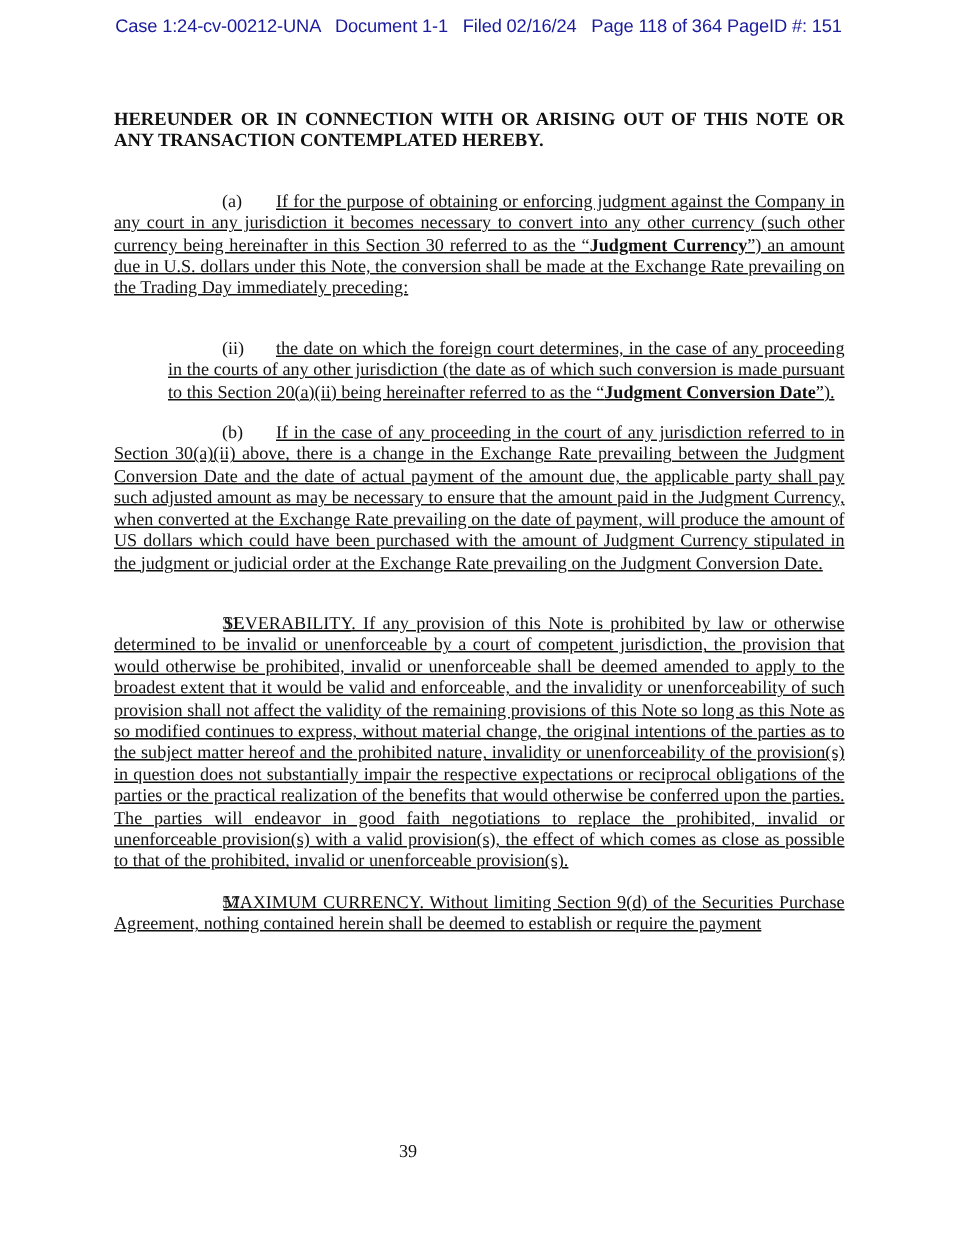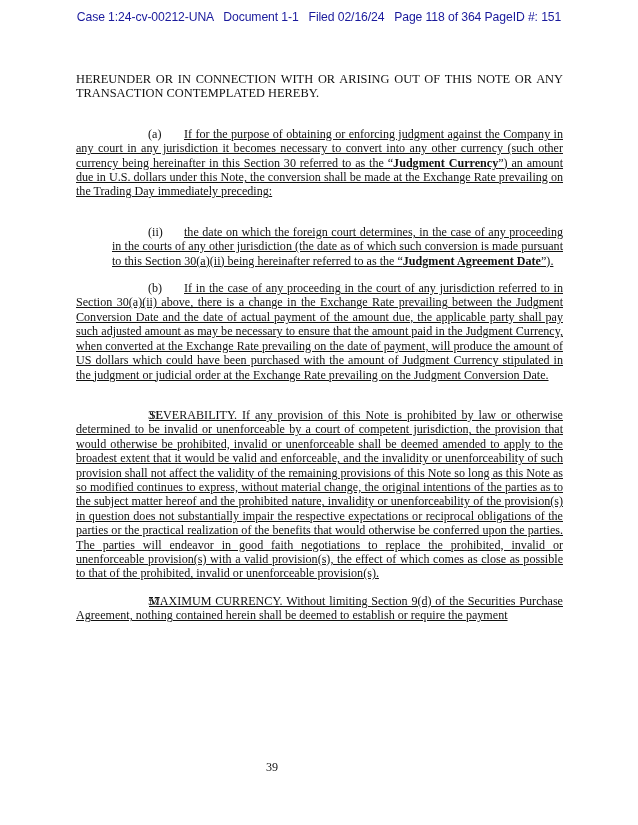--- a/index.html
+++ b/index.html
@@ -7,21 +7,21 @@
   .header {
     position: absolute; top: 10px; left: 0; width: 638px; text-align: center;
     font-family: Liberation Sans, sans-serif; font-size: 12.2px; color: #1a1a9c;
     white-space: pre; letter-spacing: -0.1px;
   }
   .page {
     position: absolute; left: 76px; top: 72px; width: 487px;
     font-family: "Liberation Serif", serif; font-size: 12.1px; line-height: 14.4px; color: #111;
   }
   .p { margin: 0; text-align: justify; text-decoration: underline; }
-  .bold-caps { font-weight: normal; font-size: 12.4px; line-height: 14.4px; text-align: justify; margin: 0; }
+  .bold-caps { font-weight: bold; font-size: 12.4px; line-height: 14.4px; text-align: justify; margin: 0; }
   .gap { height: 13px; }
   .sec-head { margin: 0; text-indent: 36px; }
   .num { display: inline-block; width: 37px; }
   .u { text-decoration: underline; }
   .ind1 { text-indent: 72px; }
   .ind2 { padding-left: 36px; text-indent: 36px; }
   .lbl { display: inline-block; width: 36px; text-indent: 0; }
   .lbl2 { display: inline-block; width: 36px; text-indent: 0; }
   b { font-weight: bold; }
   .pagenum {
@@ -39,21 +39,21 @@
   <p class="bold-caps">HEREUNDER OR IN CONNECTION WITH OR ARISING OUT OF THIS NOTE OR ANY TRANSACTION CONTEMPLATED HEREBY.</p>
   <div class="gap"></div>
 
   <div class="gap"></div>
 
   <p class="p ind1"><span class="lbl">(a)</span><span>If for the purpose of obtaining or enforcing judgment against the Company in any court in any jurisdiction it becomes necessary to convert into any other currency (such other currency being hereinafter in this Section 30 referred to as the “</span><b>Judgment Currency</b><span>”) an amount due in U.S. dollars under this Note, the conversion shall be made at the Exchange Rate prevailing on the Trading Day immediately preceding:</span></p>
   <div class="gap"></div>
 
   <div class="gap"></div>
 
-  <p class="p ind2"><span class="lbl2">(ii)</span><span>the date on which the foreign court determines, in the case of any proceeding in the courts of any other jurisdiction (the date as of which such conversion is made pursuant to this Section 30(a)(ii) being hereinafter referred to as the “</span><b>Judgment Agreement Date</b><span>”).</span></p>
+  <p class="p ind2"><span class="lbl2">(ii)</span><span>the date on which the foreign court determines, in the case of any proceeding in the courts of any other jurisdiction (the date as of which such conversion is made pursuant to this Section 20(a)(ii) being hereinafter referred to as the “</span><b>Judgment Conversion Date</b><span>”).</span></p>
   <div class="gap"></div>
 
   <p class="p ind1"><span class="lbl">(b)</span><span>If in the case of any proceeding in the court of any jurisdiction referred to in Section 30(a)(ii) above, there is a change in the Exchange Rate prevailing between the Judgment Conversion Date and the date of actual payment of the amount due, the applicable party shall pay such adjusted amount as may be necessary to ensure that the amount paid in the Judgment Currency, when converted at the Exchange Rate prevailing on the date of payment, will produce the amount of US dollars which could have been purchased with the amount of Judgment Currency stipulated in the judgment or judicial order at the Exchange Rate prevailing on the Judgment Conversion Date.</span></p>
   <div class="gap"></div>
 
   <div class="gap"></div>
 
   <p class="p sec-head"><span class="num">31.</span><span class="u">SEVERABILITY</span><span>.  If any provision of this Note is prohibited by law or otherwise determined to be invalid or unenforceable by a court of competent jurisdiction, the provision that would otherwise be prohibited, invalid or unenforceable shall be deemed amended to apply to the broadest extent that it would be valid and enforceable, and the invalidity or unenforceability of such provision shall not affect the validity of the remaining provisions of this Note so long as this Note as so modified continues to express, without material change, the original intentions of the parties as to the subject matter hereof and the prohibited nature, invalidity or unenforceability of the provision(s) in question does not substantially impair the respective expectations or reciprocal obligations of the parties or the practical realization of the benefits that would otherwise be conferred upon the parties.  The parties will endeavor in good faith negotiations to replace the prohibited, invalid or unenforceable provision(s) with a valid provision(s), the effect of which comes as close as possible to that of the prohibited, invalid or unenforceable provision(s).</span></p>
   <div class="gap"></div>
 

